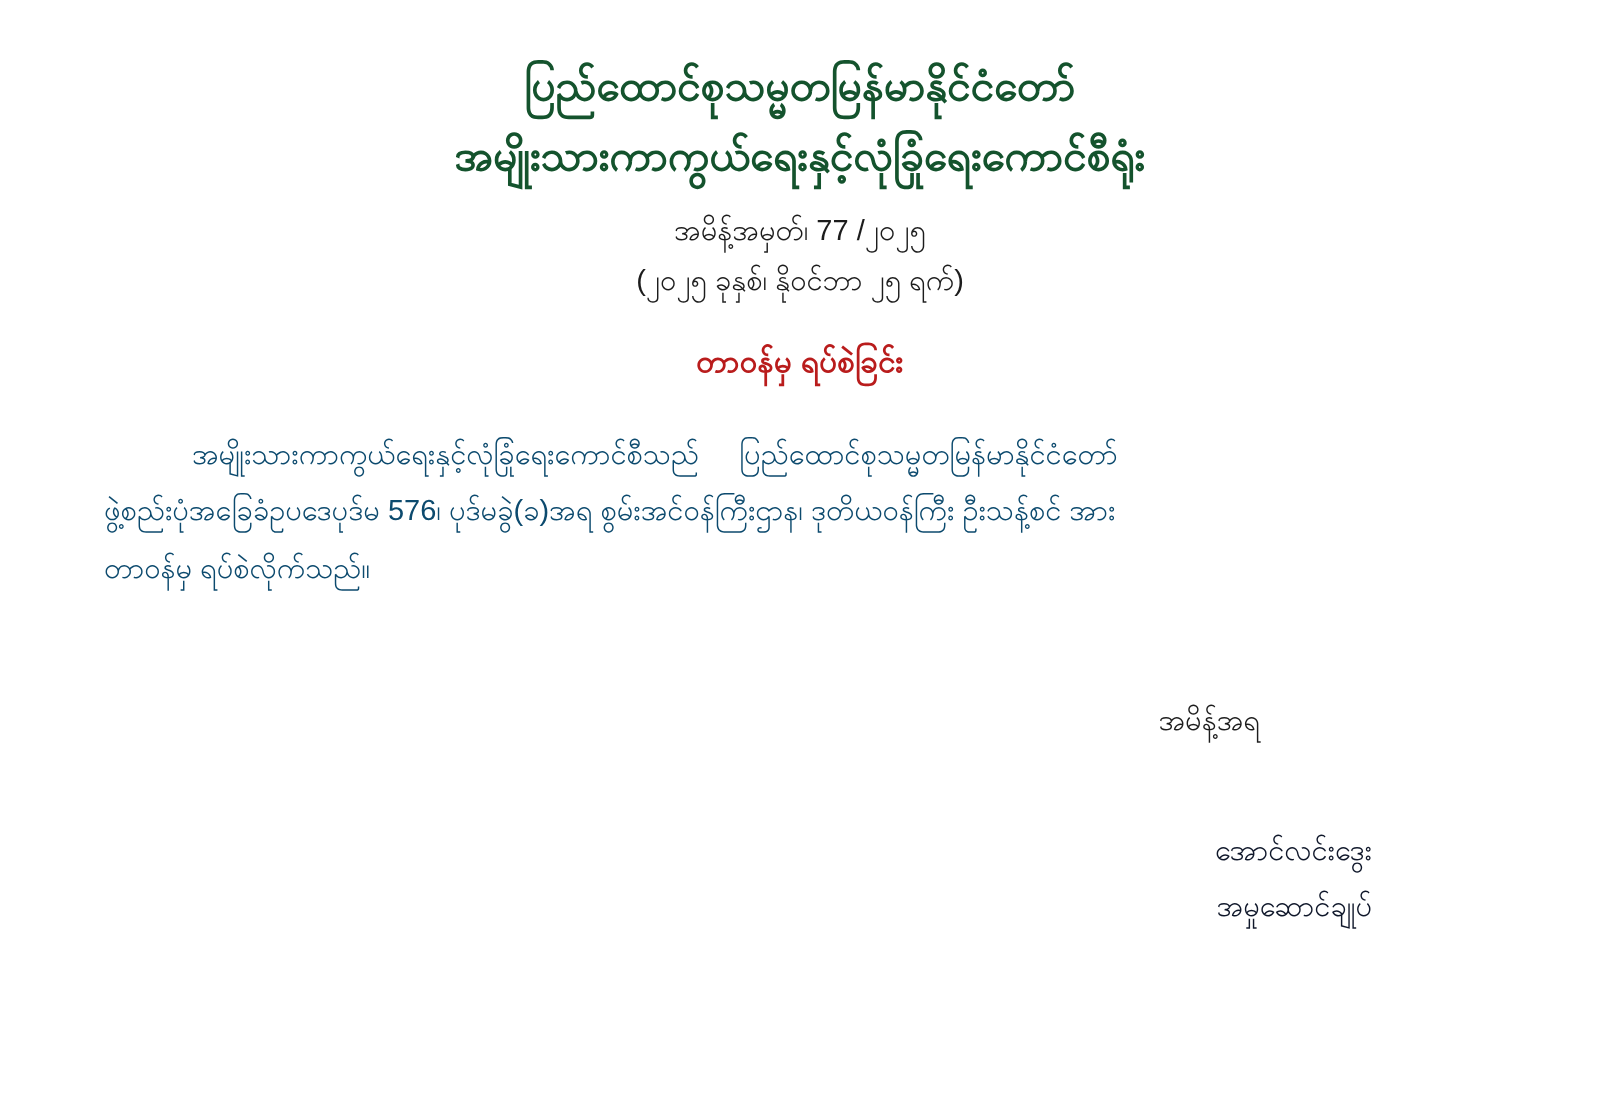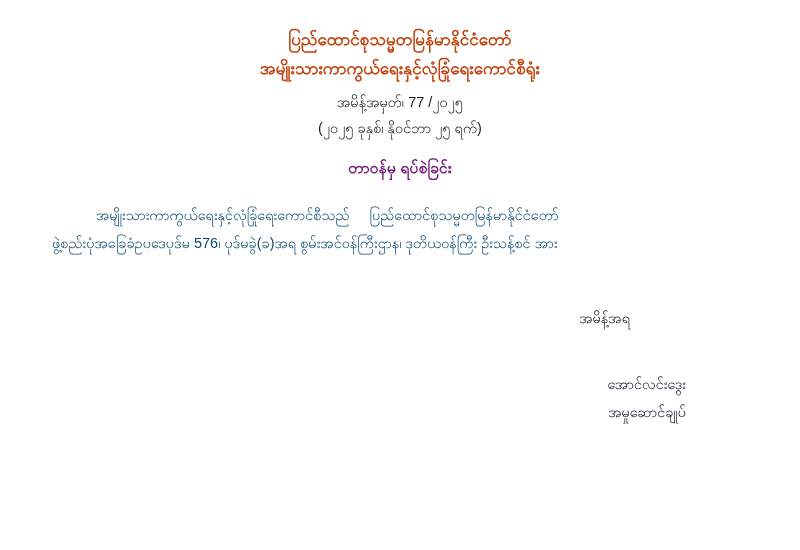--- a/index.html
+++ b/index.html
@@ -19,43 +19,43 @@
     width: 800px;
     height: 550px;
     background: #ffffff;
     box-sizing: border-box;
     padding: 26px 52px 20px 52px;
   }
   .header-block {
     text-align: center;
   }
   .h-line {
-    font-size: 17px;
+    font-size: 21px;
     line-height: 1.68;
     letter-spacing: 0.1px;
-    color: #c2410c;
+    color: #14532d;
   }
   .h-line.strong {
     font-weight: 600;
   }
   .meta-block {
     text-align: center;
     margin-top: 7px;
   }
   .m-line {
     font-size: 14.5px;
     line-height: 1.78;
     color: #1c1c1c;
   }
   .subject {
     text-align: center;
     margin-top: 16px;
     font-size: 15.5px;
     font-weight: 600;
-    color: #701a75;
+    color: #b91c1c;
     letter-spacing: 0.2px;
   }
   .body-block {
     margin-top: 20px;
     font-size: 14.5px;
     line-height: 1.95;
     color: #0c4a6e;
     text-align: justify;
   }
   .b-line {
@@ -95,20 +95,21 @@
   <div class="meta-block">
     <div class="m-line">အမိန့်အမှတ်၊   77  /၂၀၂၅</div>
     <div class="m-line">(၂၀၂၅ ခုနှစ်၊ နိုဝင်ဘာ  ၂၅  ရက်)</div>
   </div>
 
   <div class="subject">တာဝန်မှ ရပ်စဲခြင်း</div>
 
   <div class="body-block">
     <div class="b-line indent">အမျိုးသားကာကွယ်ရေးနှင့်လုံခြုံရေးကောင်စီသည်     ပြည်ထောင်စုသမ္မတမြန်မာနိုင်ငံတော်</div>
     <div class="b-line">ဖွဲ့စည်းပုံအခြေခံဥပဒေပုဒ်မ 576၊ ပုဒ်မခွဲ(ခ)အရ စွမ်းအင်ဝန်ကြီးဌာန၊ ဒုတိယဝန်ကြီး ဦးသန့်စင် အား</div>
+    <div class="b-line">တာဝန်မှ ရပ်စဲလိုက်သည်။</div>
   </div>
 
   <div class="order-by">အမိန့်အရ</div>
 
   <div class="sign-block">
     <div class="s-line">အောင်လင်းဒွေး</div>
     <div class="s-line">အမှုဆောင်ချုပ်</div>
   </div>
 
 </div>

